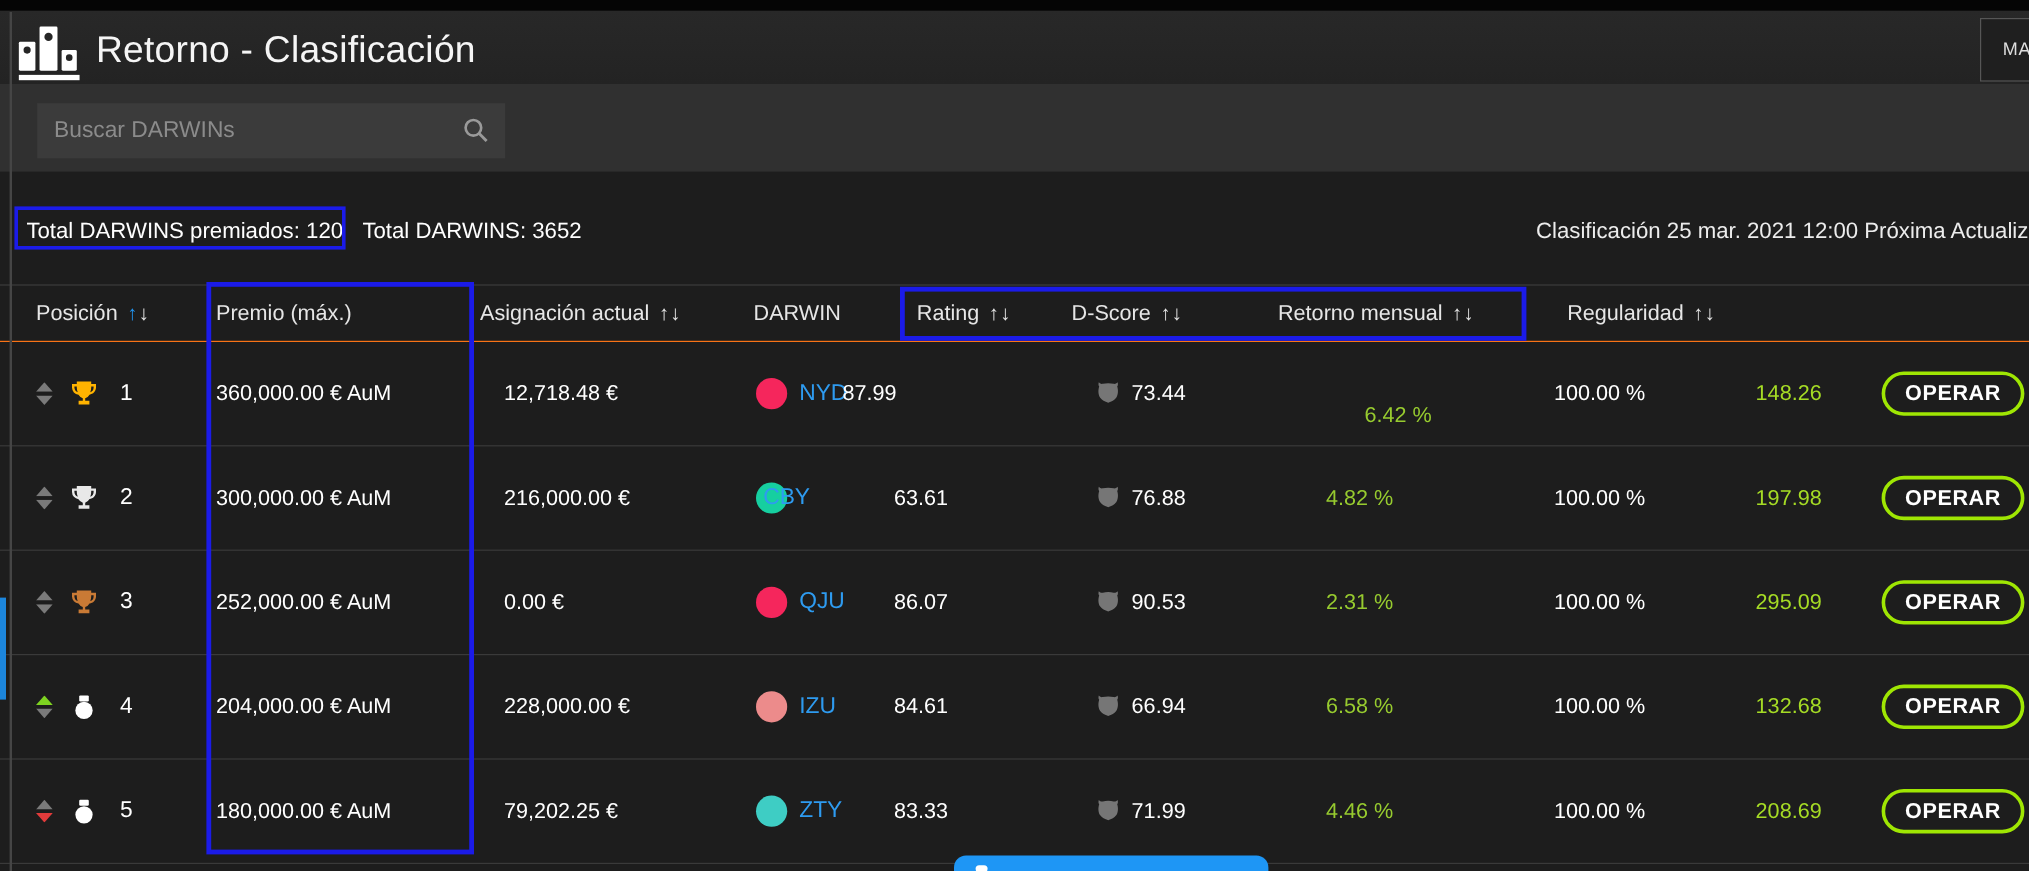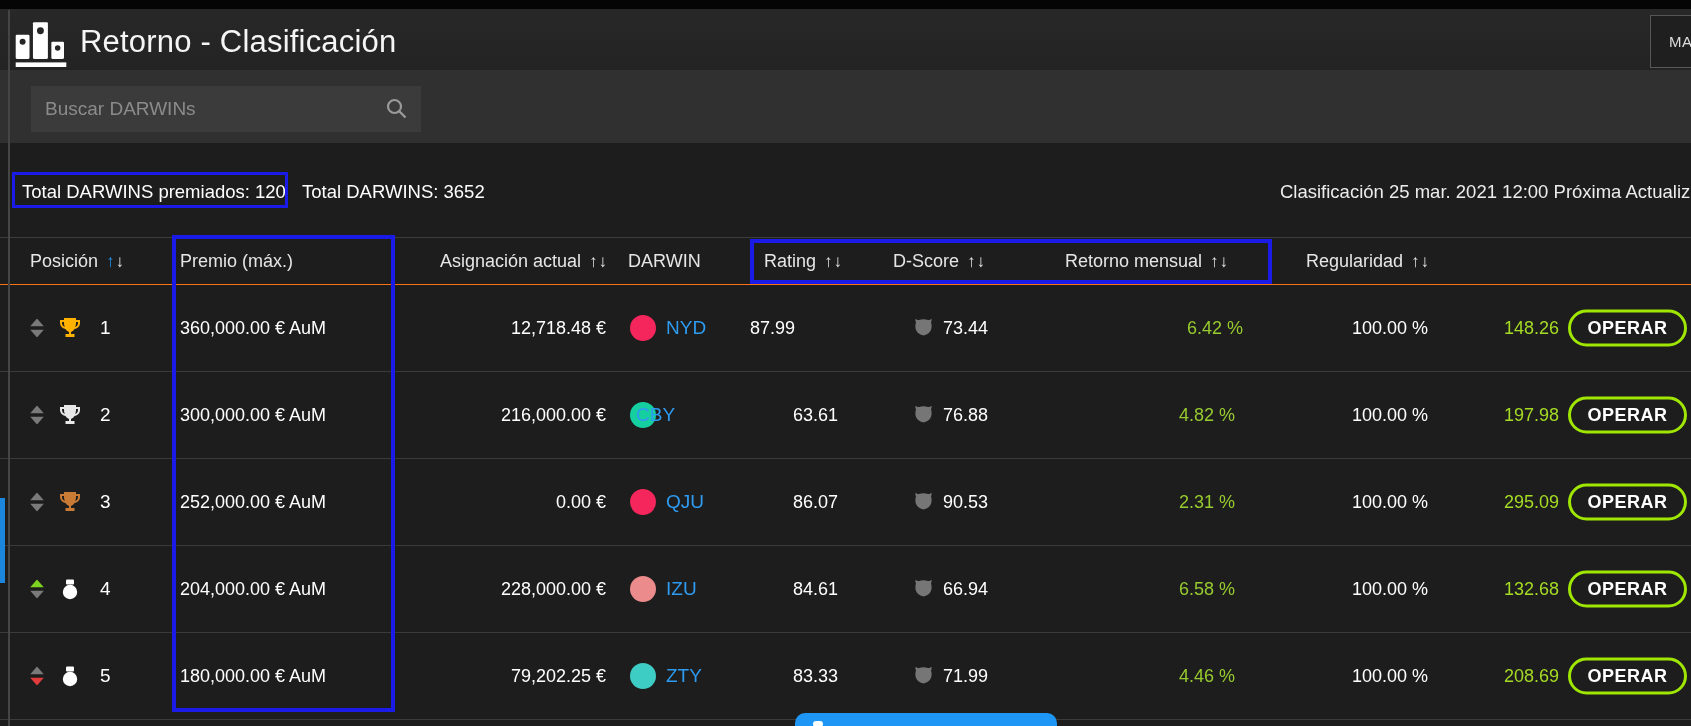--- a/index.html
+++ b/index.html
@@ -32,21 +32,21 @@
   .stat-premiados { left:22px; }
   .stat-total { left:302px; }
   .stat-date { left:1280px; color:#ececec; }
 
   
   .table { left:0; top:237px; width:1691px; }
   .thead { position:relative; height:48px; border-top:1px solid #3d3d3d; border-bottom:1px solid #f97316; }
   .trow  { position:relative; height:87px; border-bottom:1px solid #3a3a3a; }
   .cell { position:absolute; top:50%; transform:translateY(-50%); font-size:18px; color:#fff; white-space:nowrap; }
   .hcell { color:#e6e6e6; }
-  .r { text-align:right; }
+  .r { }
   .c { text-align:left; }
   .arrglyph { font-weight:700; font-size:17px; }
   .arrglyph span { margin-left:1px; }
   .arrpair { margin-left:7px; }
 
   .posnum { font-size:19px; }
   .darwin-name { font-size:19px; cursor:pointer; }
   .dot { border-radius:50%; width:26px; height:26px; }
   .movement { display:flex; flex-direction:column; gap:3px; width:14px; }
   .operar { left:1568px; width:119px; height:37px; border:3px solid; border-radius:19px;
@@ -136,21 +136,21 @@
     <div class="cell posnum c" style="left:100px;width:36px">1</div>
     <div class="cell c" style="left:180px;width:208px">360,000.00 € AuM</div>
     <div class="cell r" style="left:420px;width:186px">12,718.48 €</div>
     <div class="cell dot" style="left: 630px; background-color: rgb(245, 38, 92);"></div>
     <div class="cell darwin-name" style="left: 666px; color: rgb(46, 155, 240);">NYD</div>
     <div class="cell r" style="left:702px;width:93px">87.99</div>
     <svg class="cell" style="left:911px;width:25px;height:25px" viewBox="0 0 24 24">
       <path d="M4.5 3c1.2 1.2 2 1.5 3.2 1.2C9 3.9 10.4 3.7 12 3.7s3 .2 4.3.5c1.2.3 2 0 3.2-1.2.5 1.4.3 2.6-.3 3.4.9 2.6 1 6.4-.8 8.9-1.6 2.2-3.9 3-5 3.4l-1.4.6-1.4-.6c-1.1-.4-3.4-1.2-5-3.4-1.8-2.5-1.7-6.3-.8-8.9-.6-.8-.8-2-.3-3.4z" fill="#767676"></path>
     </svg>
     <div class="cell" style="left:943px">73.44</div>
-    <div class="cell r" style="left: 1113px; width: 130px; color: rgb(151, 203, 47);">6.42 %</div>
+    <div class="cell r" style="left: 1137px; width: 130px; color: rgb(151, 203, 47); margin-top: 18px;">6.42 %</div>
     <div class="cell r" style="left:1295px;width:133px">100.00 %</div>
     <div class="cell r" style="left: 1463px; width: 96px; color: rgb(165, 219, 37);">148.26</div>
     <button class="cell operar" style="border-color: rgb(159, 230, 3);">OPERAR</button>
   </div>
 
   <div class="trow">
     <div class="cell movement" style="left:30px">
       <svg width="14" height="8" viewBox="0 0 14 8">
           <polygon points="7,0 14,8 0,8" fill="#7a7a7a"></polygon>
         </svg>

